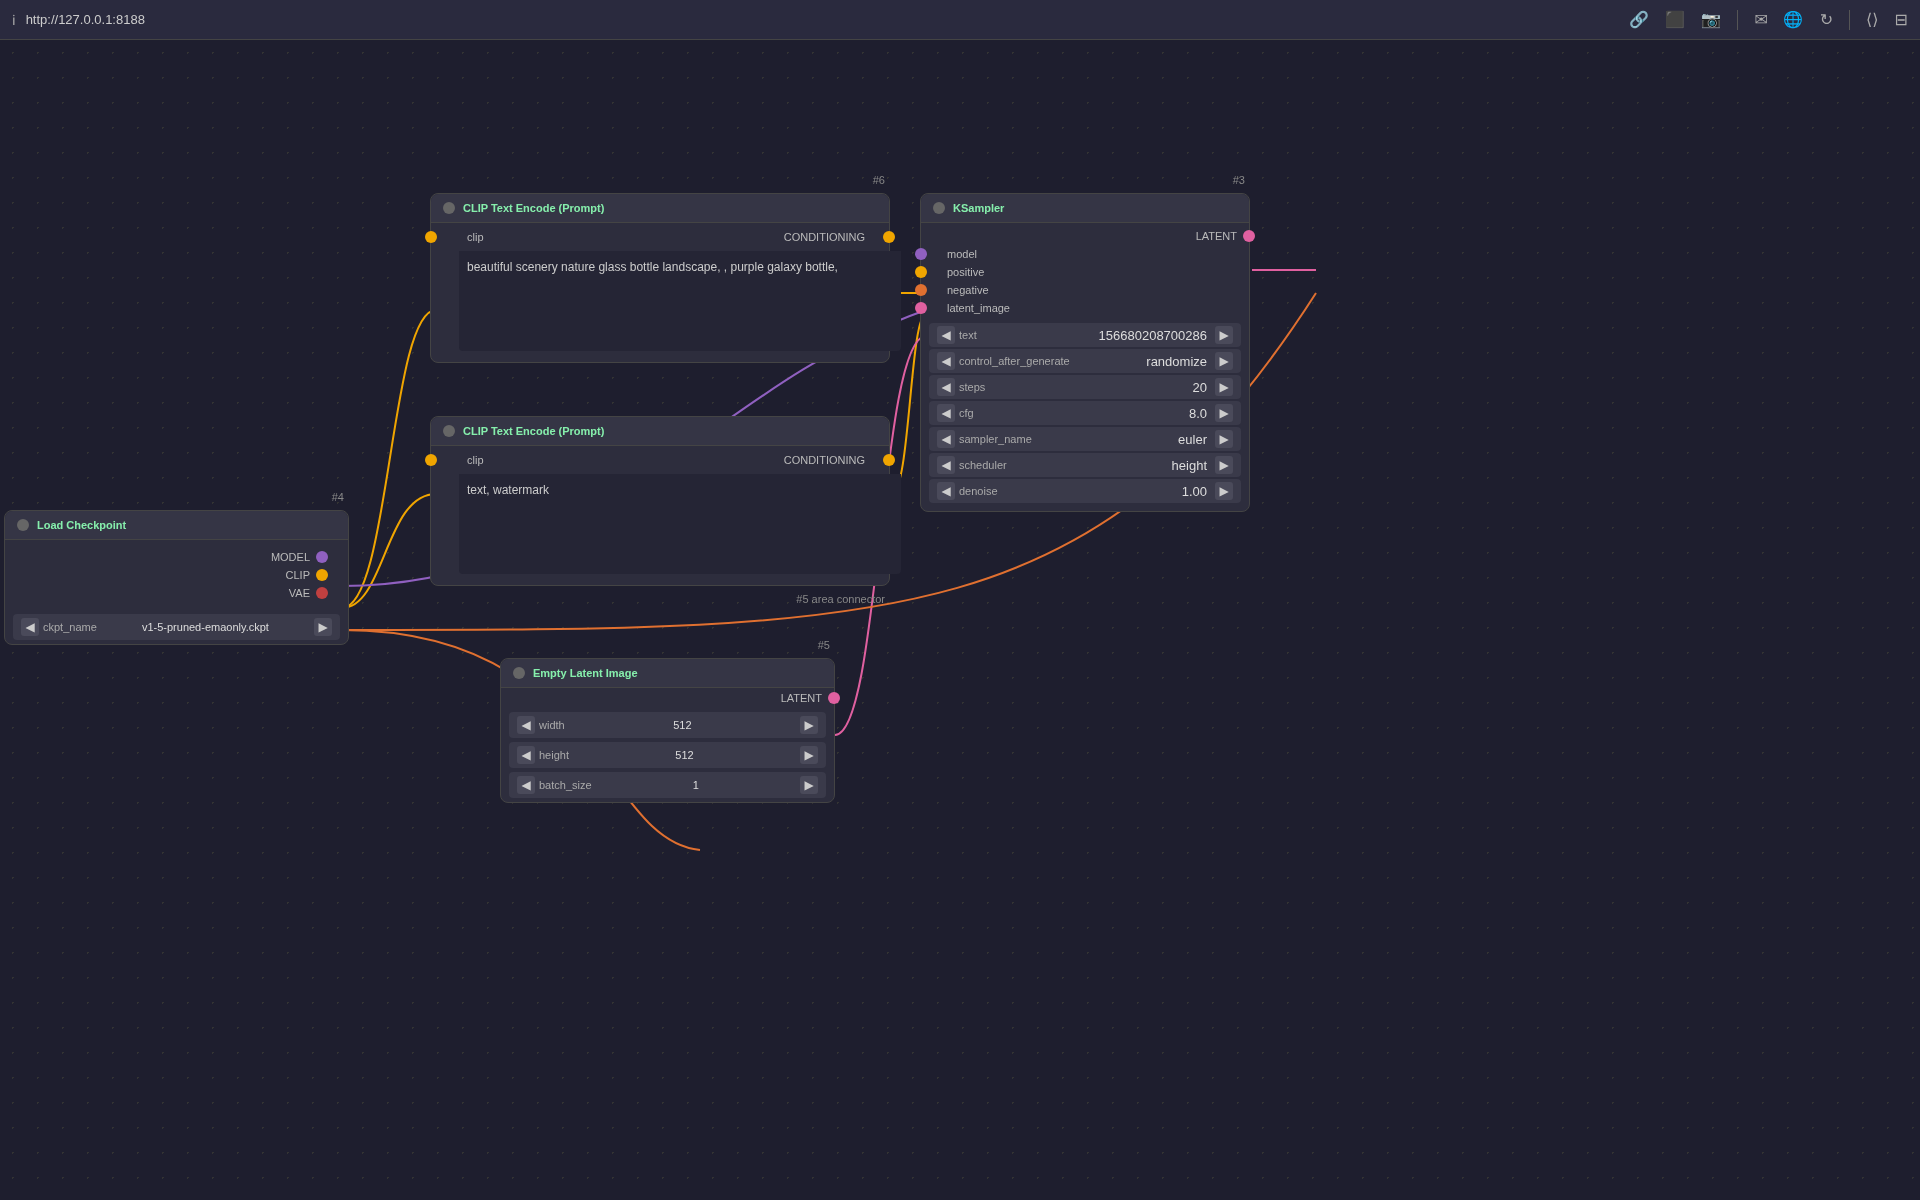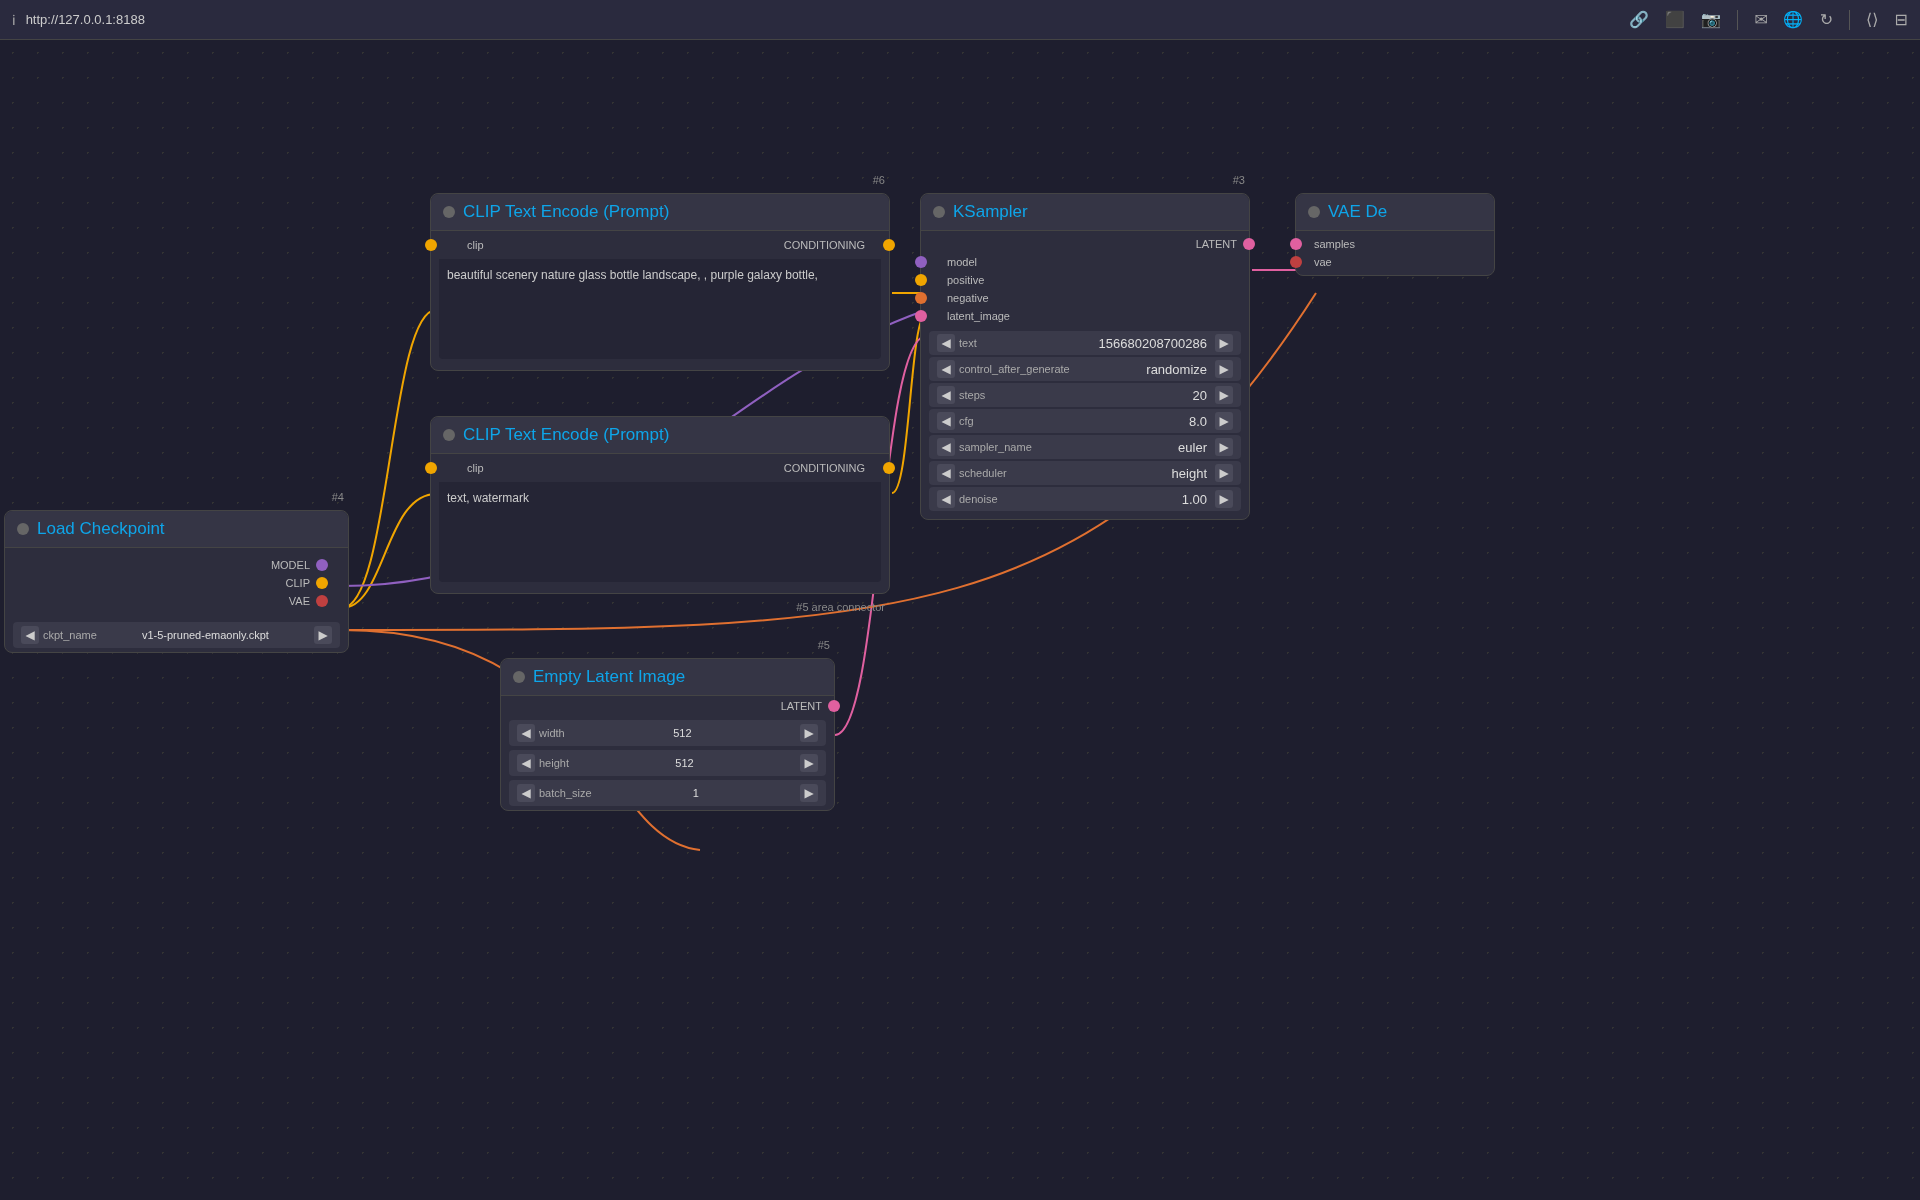--- a/index.html
+++ b/index.html
@@ -80,23 +80,23 @@
       border-radius: 8px 8px 0 0;
       border-bottom: 1px solid #444;
     }
     .node-dot {
       width: 10px;
       height: 10px;
       border-radius: 50%;
       flex-shrink: 0;
     }
     .node-title {
-      font-size: 17px;
-      font-weight: 400;
-      color: #0ea5e9;
+      font-size: 11px;
+      font-weight: 700;
+      color: #86efac;
     }
     .node-id {
       position: absolute;
       top: -20px;
       right: 4px;
       color: #888;
       font-size: 11px;
     }
 
     
@@ -174,20 +174,21 @@
       background: #252535;
       border: none;
       color: #ccc;
       font-size: 12px;
       padding: 8px;
       resize: none;
       width: 100%;
       border-radius: 0 0 4px 4px;
       font-family: inherit;
       line-height: 1.4;
+      margin-left: 20px;
     }
 
     .clip-input-row {
       display: flex;
       align-items: center;
       padding: 4px 12px;
       gap: 8px;
     }
 
     
@@ -480,36 +481,20 @@
 
       <div class="ksampler-param">
         <button class="param-btn">◀</button>
         <span class="ksampler-param-label">denoise</span>
         <span class="ksampler-param-value">1.00</span>
         <button class="param-btn">▶</button>
       </div>
     </div>
   </div>
 
-  <div class="node node-vae-decode" style="left:1295px; top:153px; width:130px;">
-    <div class="node-header">
-      <div class="node-dot dot-gray connector"></div>
-      <span class="node-title">VAE De</span>
-    </div>
-    <div style="padding:4px 0; position:relative;">
-      <div class="ksampler-input-row">
-        <span class="input-label" style="padding-left:6px;">samples</span>
-        <div class="connector dot-pink" style="position:absolute;left:-6px;"></div>
-      </div>
-      <div class="ksampler-input-row">
-        <span class="input-label" style="padding-left:6px;">vae</span>
-        <div class="connector dot-red" style="position:absolute;left:-6px;"></div>
-      </div>
-    </div>
-  </div>
 
   <div class="node node-empty-latent">
     <div class="node-id" style="position:absolute;top:-20px;right:4px;color:#888;font-size:11px;">#5</div>
     <div class="node-header">
       <div class="node-dot dot-gray connector"></div>
       <span class="node-title">Empty Latent Image</span>
     </div>
 
     <div class="latent-output-row" style="position:relative;">
       <span class="output-label">LATENT</span>

